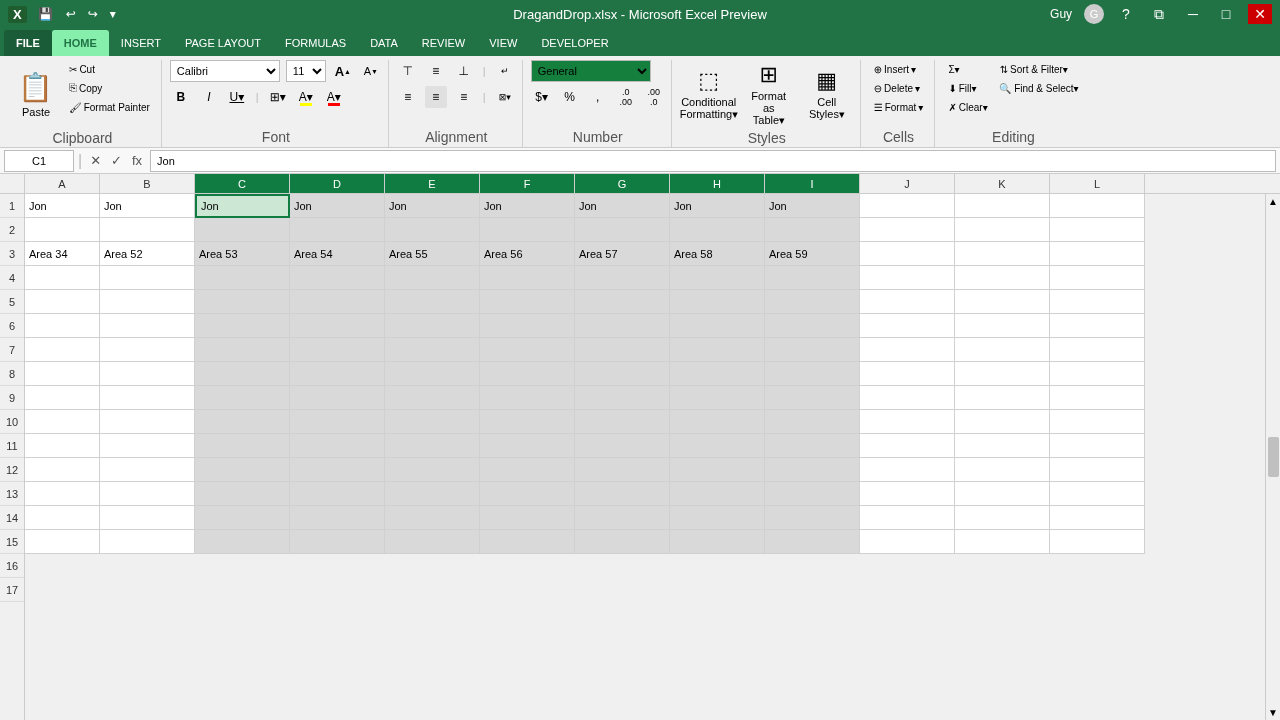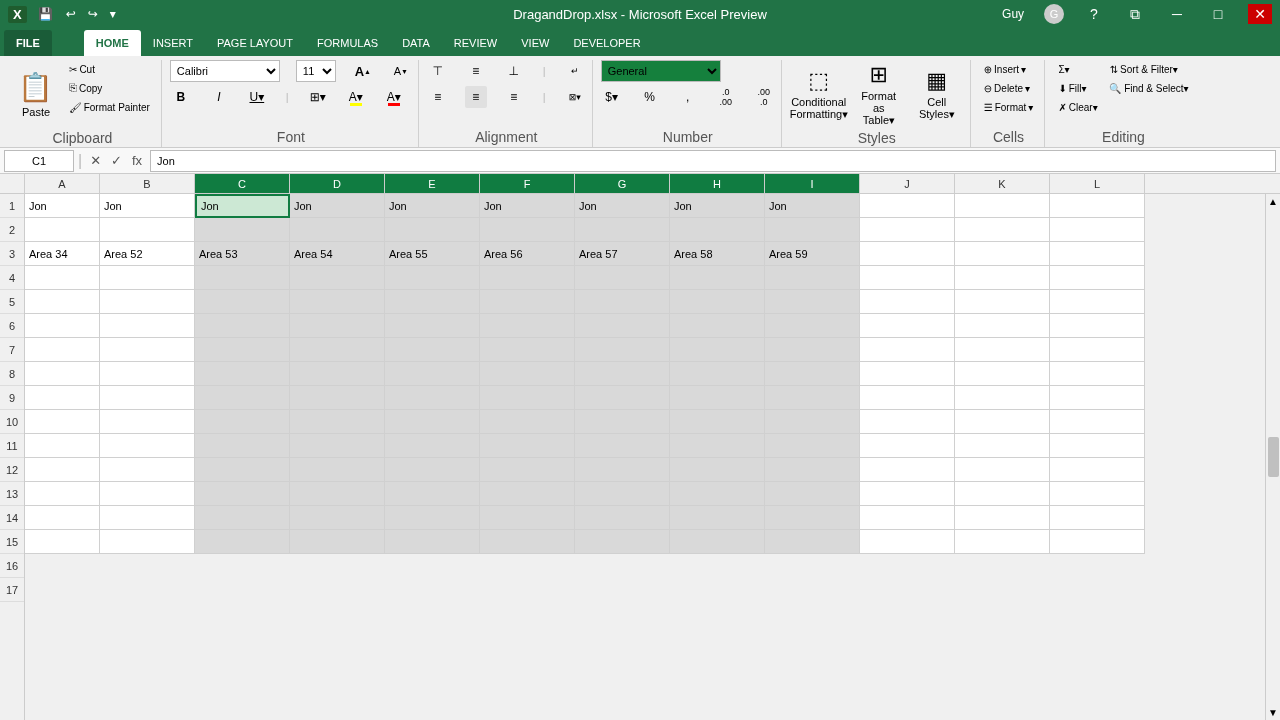--- a/index.html
+++ b/index.html
@@ -11,21 +11,21 @@
       color: white;
       height: 28px;
       display: flex;
       align-items: center;
       justify-content: space-between;
       padding: 0 8px;
       font-size: 12px;
     }
     #title-bar .title-left { display: flex; align-items: center; gap: 8px; }
     #title-bar .title-center { position: absolute; left: 50%; transform: translateX(-50%); font-size: 13px; }
-    #title-bar .title-right { display: flex; align-items: center; gap: 20px; margin-left: auto; }
+    #title-bar .title-right { display: flex; align-items: center; gap: 12px; margin-left: auto; }
     .win-btn { color: white; background: none; border: none; cursor: pointer; font-size: 14px; padding: 2px 6px; }
 
     
     .qat { display: flex; align-items: center; gap: 4px; }
     .qat-btn { background: none; border: none; color: white; cursor: pointer; padding: 2px 4px; font-size: 12px; }
 
     
     #ribbon-tabs {
       background: #217346;
       display: flex;
@@ -37,24 +37,23 @@
       padding: 4px 12px;
       cursor: pointer;
       font-size: 11px;
       color: white;
       border-radius: 3px 3px 0 0;
       height: 26px;
       display: flex;
       align-items: center;
     }
     .ribbon-tab.active {
-      background: #ffffff;
+      background: #86efac;
       color: #217346;
       font-weight: bold;
-      margin-left: 32px;
     }
 
     
     #ribbon {
       background: #f0f0f0;
       border-bottom: 1px solid #ccc;
       display: flex;
       height: 92px;
       padding: 4px 4px 0 4px;
       gap: 2px;
@@ -89,21 +88,21 @@
       cursor: pointer;
       border: 1px solid transparent;
       border-radius: 2px;
       background: none;
       font-size: 10px;
       height: 18px;
     }
     .rb-col { display: flex; flex-direction: column; gap: 1px; }
 
     
-    .font-row { display: flex; align-items: center; gap: 16px; margin-bottom: 2px; }
+    .font-row { display: flex; align-items: center; gap: 6px; margin-bottom: 2px; }
     .font-select {
       width: 110px;
       height: 22px;
       font-size: 11px;
       border: 1px solid #bbb;
       background: white;
       padding: 0 2px;
     }
     .size-select {
       width: 40px;

